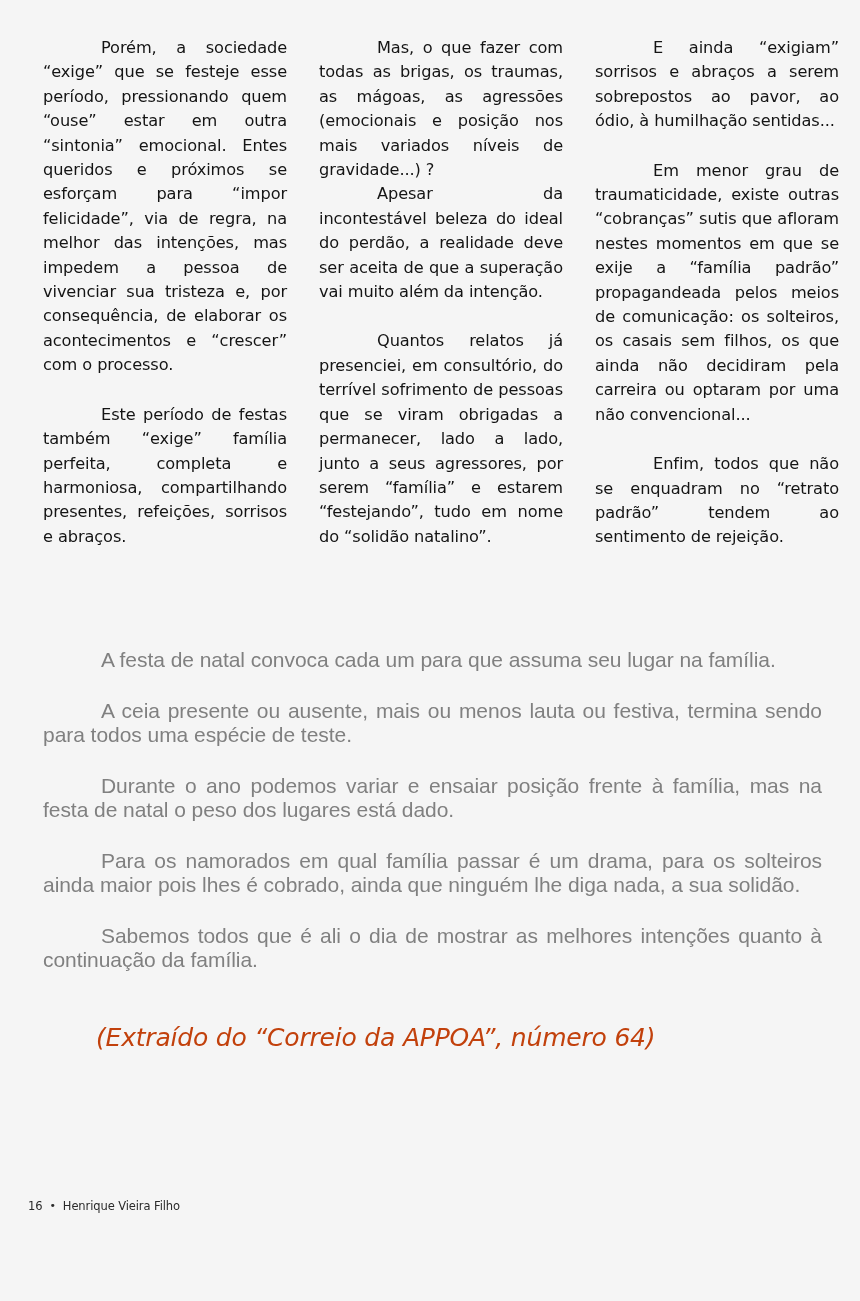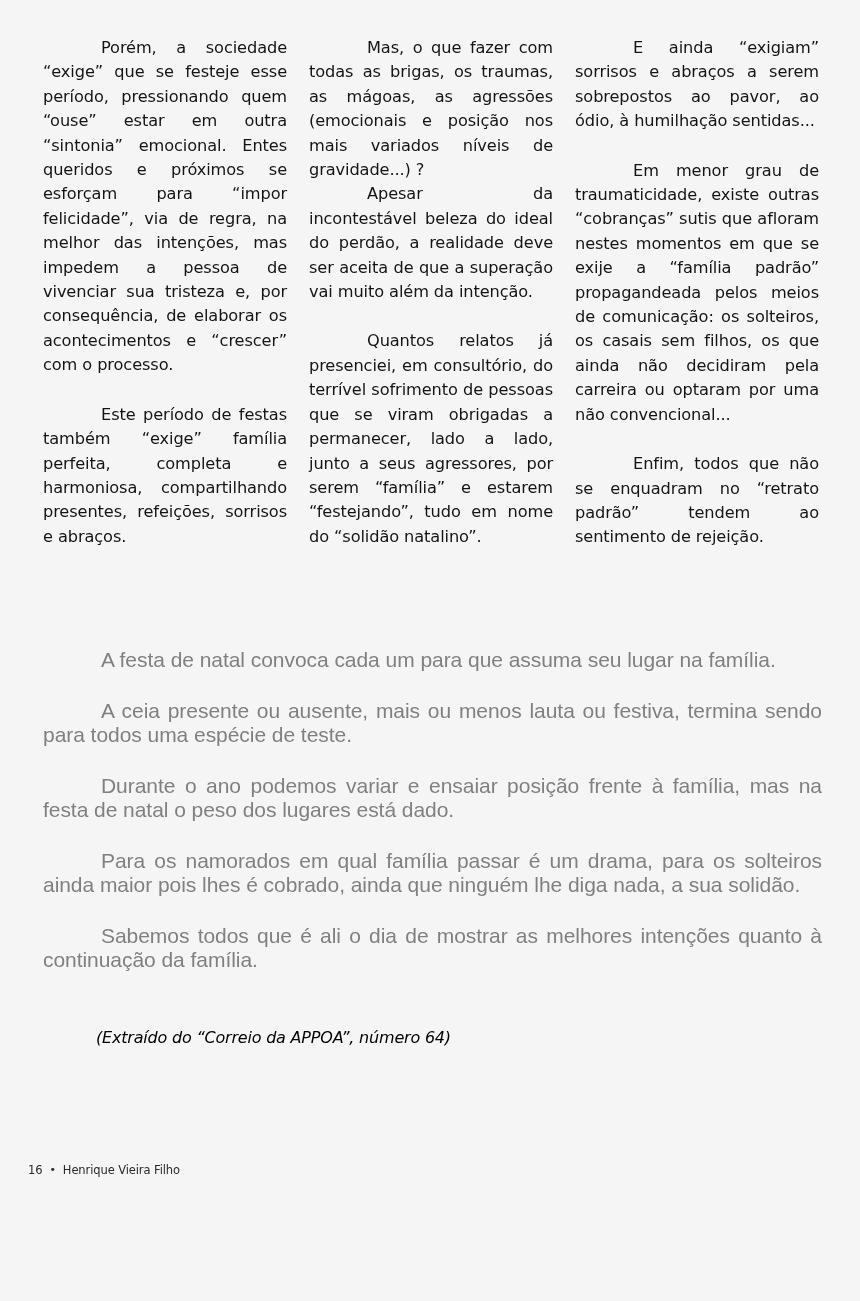--- a/index.html
+++ b/index.html
@@ -23,21 +23,21 @@
     height: 1301px;
   }
 
   
   .columns {
     position: absolute;
     left: 43px;
     top: 36px;
     width: 776px;
     display: flex;
-    gap: 22px;
+    gap: 32px;
   }
   .col {
     width: 244px;
     flex: 0 0 244px;
   }
   .col p {
     margin: 0;
     font-size: 16.2px;
     line-height: 24.4px;
     text-align: justify;
@@ -74,34 +74,34 @@
   }
   .gray-block p:last-child {
     margin-bottom: 8px;
   }
 
   
   .attribution {
     position: absolute;
     left: 96px;
     top: 1025px;
-    font-size: 16px;
+    font-size: 25px;
     line-height: 26px;
     font-style: italic;
-    color: #000000;
+    color: #c2410c;
     font-family: "DejaVu Sans", sans-serif;
     letter-spacing: -0.2px;
     white-space: nowrap;
   }
 
   
   .footer {
     position: absolute;
     left: 28px;
-    top: 1162px;
+    top: 1198px;
     display: flex;
     align-items: baseline;
     gap: 7px;
     font-size: 11.5px;
     line-height: 16px;
     color: #2a2a2a;
     font-family: "DejaVu Sans", sans-serif;
     letter-spacing: -0.1px;
   }
   .footer .pageno { font-weight: 400; }

